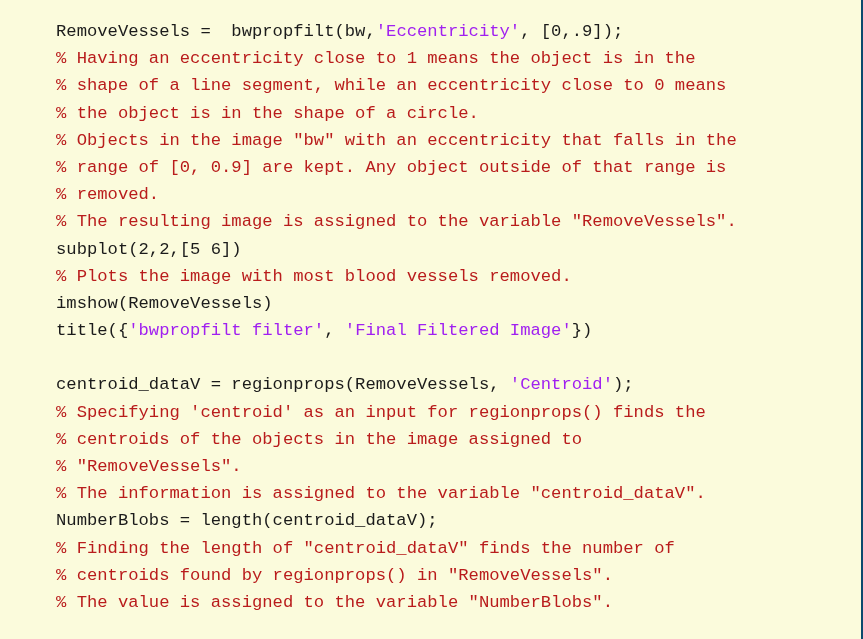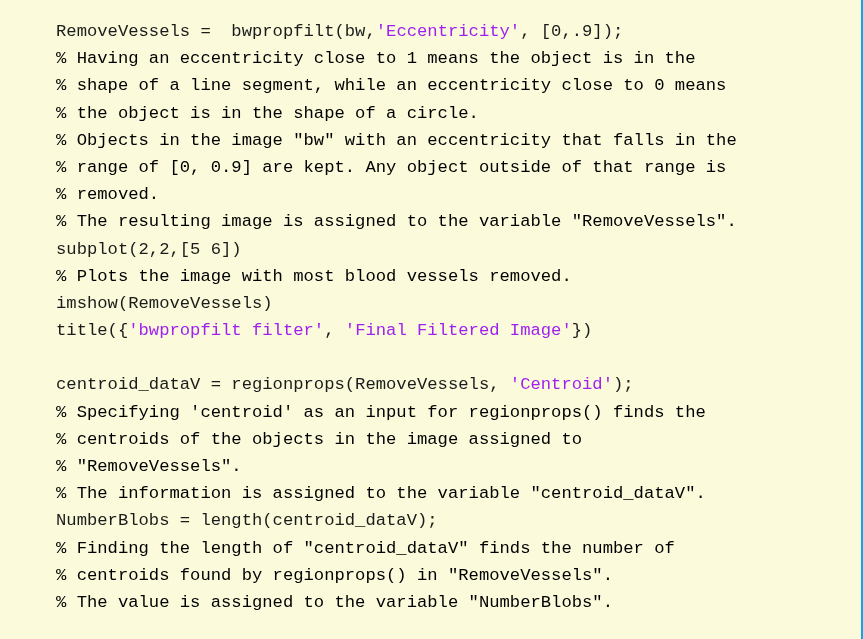--- a/index.html
+++ b/index.html
@@ -6,21 +6,21 @@
     margin: 0;
     padding: 0;
     background: #ffffff;
   }
   #editor-root {
     position: relative;
     width: 863px;
     height: 639px;
     background: #fbfbdc;
     box-sizing: border-box;
-    border-right: 2px solid #0ea5e9;
+    border-right: 2px solid #0c4a6e;
     overflow: hidden;
     font-family: "Liberation Mono", "DejaVu Sans Mono", monospace;
   }
   #code-area {
     position: absolute;
     left: 56px;
     top: 18px;
     right: 0;
     font-size: 17.2px;
     line-height: 27.2px;
@@ -30,21 +30,21 @@
   }
   .code-line {
     height: 27.2px;
     white-space: pre;
     font-family: "Liberation Mono", "DejaVu Sans Mono", monospace;
   }
   .code-line.blank {
     height: 27.2px;
   }
   .tok-plain   { color: #1b1b1b; }
-  .tok-comment { color: #000000; }
+  .tok-comment { color: #b91c1c; }
   .tok-string  { color: #a020f0; }
 </style>
 </head>
 <body>
 
 <div id="editor-root">
   <div id="code-area"><div class="code-line"><span class="tok-plain">RemoveVessels =  bwpropfilt(bw,</span><span class="tok-string">'Eccentricity'</span><span class="tok-plain">, [0,.9]);</span></div><div class="code-line"><span class="tok-comment">% Having an eccentricity close to 1 means the object is in the</span></div><div class="code-line"><span class="tok-comment">% shape of a line segment, while an eccentricity close to 0 means</span></div><div class="code-line"><span class="tok-comment">% the object is in the shape of a circle.</span></div><div class="code-line"><span class="tok-comment">% Objects in the image "bw" with an eccentricity that falls in the</span></div><div class="code-line"><span class="tok-comment">% range of [0, 0.9] are kept. Any object outside of that range is</span></div><div class="code-line"><span class="tok-comment">% removed.</span></div><div class="code-line"><span class="tok-comment">% The resulting image is assigned to the variable "RemoveVessels".</span></div><div class="code-line"><span class="tok-plain">subplot(2,2,[5 6])</span></div><div class="code-line"><span class="tok-comment">% Plots the image with most blood vessels removed.</span></div><div class="code-line"><span class="tok-plain">imshow(RemoveVessels)</span></div><div class="code-line"><span class="tok-plain">title({</span><span class="tok-string">'bwpropfilt filter'</span><span class="tok-plain">, </span><span class="tok-string">'Final Filtered Image'</span><span class="tok-plain">})</span></div><div class="code-line blank">&nbsp;</div><div class="code-line"><span class="tok-plain">centroid_dataV = regionprops(RemoveVessels, </span><span class="tok-string">'Centroid'</span><span class="tok-plain">);</span></div><div class="code-line"><span class="tok-comment">% Specifying 'centroid' as an input for regionprops() finds the</span></div><div class="code-line"><span class="tok-comment">% centroids of the objects in the image assigned to</span></div><div class="code-line"><span class="tok-comment">% "RemoveVessels".</span></div><div class="code-line"><span class="tok-comment">% The information is assigned to the variable "centroid_dataV".</span></div><div class="code-line"><span class="tok-plain">NumberBlobs = length(centroid_dataV);</span></div><div class="code-line"><span class="tok-comment">% Finding the length of "centroid_dataV" finds the number of</span></div><div class="code-line"><span class="tok-comment">% centroids found by regionprops() in "RemoveVessels".</span></div><div class="code-line"><span class="tok-comment">% The value is assigned to the variable "NumberBlobs".</span></div></div>
 </div>
 
 </body></html>

